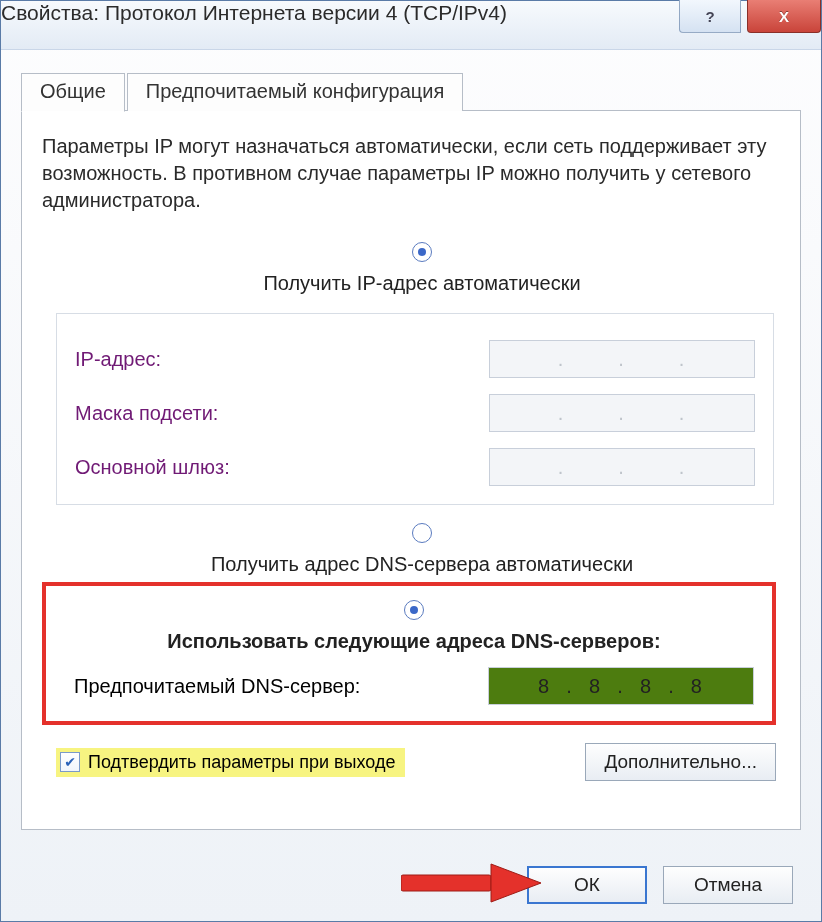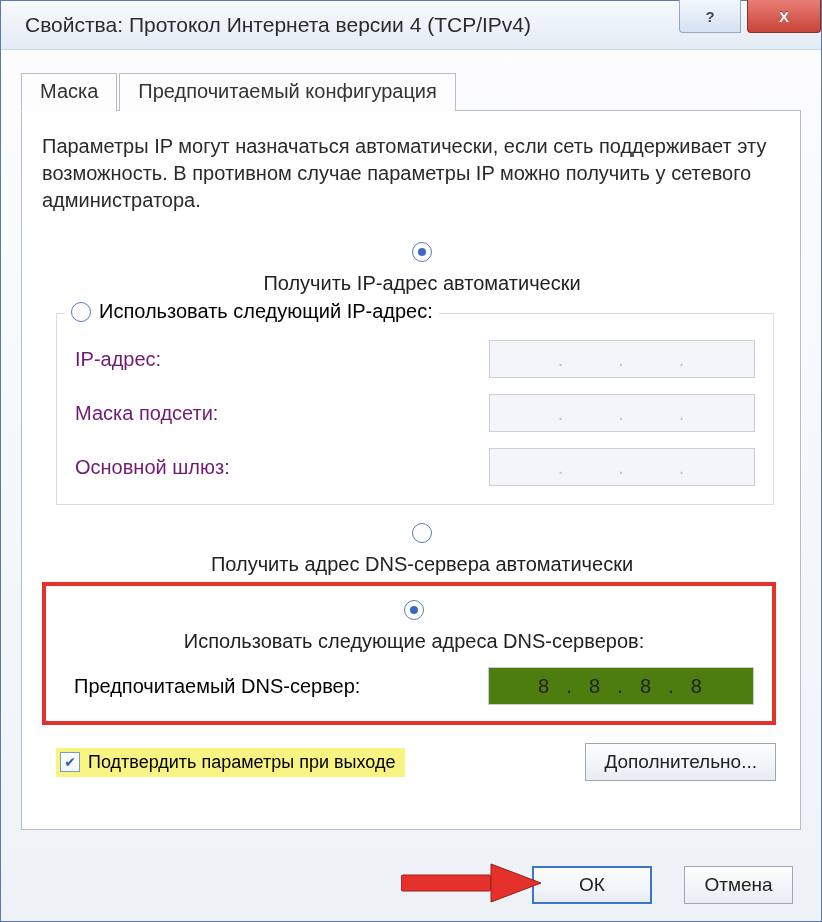--- a/index.html
+++ b/index.html
@@ -19,22 +19,21 @@
     border: 1px solid #5a7ba7;
     box-sizing: border-box;
     position: relative;
   }
   
   .titlebar {
     height: 48px;
     background: linear-gradient(#f7fafd, #e3ebf5);
     border-bottom: 1px solid #c9d6e8;
     display: flex;
-    align-items: center;
-    padding: 0 8px 0 24px;
+    padding: 0 8px 0 0;
     position: relative;
   }
   .title-text {
     color: #2b2b2b;
     font-size: 21px;
     white-space: nowrap;
   }
   .win-controls {
     position: absolute;
     right: 0;
@@ -178,21 +177,21 @@
   }
   .ip-input.enabled {
     background: #4d7c0f;
   }
   .dns-box {
     border: 4px solid #e4312b;
     padding: 6px 18px 16px 18px;
     margin: 0 0 10px 0;
     background: #fff;
   }
-  .dns-box .radio-row { margin-left: 10px; }
+  .dns-box .radio-row { margin-left: 10px; font-weight: bold; }
   .dns-box .form-row { margin-top: 14px; margin-left: 10px; gap: 11px; }
   .validate-row {
     display: flex;
     align-items: center;
     justify-content: space-between;
     margin-top: 18px;
     margin-left: 14px;
   }
   .checkbox-wrap {
     display: inline-flex;
@@ -219,29 +218,29 @@
     background: linear-gradient(#fefefe,#e8edf3);
     border: 1px solid #9aa8b9;
     color: #222;
     cursor: pointer;
   }
   .footer {
     position: absolute;
     bottom: 18px;
     right: 28px;
     display: flex;
-    gap: 32px;
+    gap: 16px;
     align-items: center;
   }
   .ok-btn {
     width: 120px;
     border: 2px solid #3a76d0;
     background: linear-gradient(#fefefe,#e8edf3);
   }
-  .cancel-btn { width: 109px; }
+  .cancel-btn { width: 130px; }
   .arrow {
     position: absolute;
     bottom: 16px;
     left: 400px;
     width: 140px;
     height: 46px;
     pointer-events: none;
   }
   .arrow svg { width: 100%; height: 100%; }
 </style>
@@ -254,38 +253,34 @@
     <span class="title-text">Свойства: Протокол Интернета версии 4 (TCP/IPv4)</span>
     <div class="win-controls">
       <div class="win-btn win-help">?</div>
       <div class="win-btn win-close">X</div>
     </div>
   </div>
 
   <div class="client">
 
     <div class="tabstrip">
-      <div class="tab active">Маска</div>
+      <div class="tab active">Общие</div>
       <div class="tab">Предпочитаемый конфигурация</div>
     </div>
 
     <div class="tabpanel">
 
       <div class="desc">Параметры IP могут назначаться автоматически, если сеть поддерживает эту возможность. В противном случае параметры IP можно получить у сетевого администратора.</div>
 
       <div class="radio-row">
         <span class="radio selected"></span>
         <span>Получить IP-адрес автоматически</span>
       </div>
 
       <div class="groupbox" style="margin-top:18px;">
-        <div class="group-legend">
-          <span class="radio"></span>
-          <span>Использовать следующий IP-адрес:</span>
-        </div>
         <div class="form-row">
           <span class="form-label disabled">IP-адрес:</span>
           <input class="ip-input disabled" disabled="" value=".       .       ." style="">
         </div>
         <div class="form-row">
           <span class="form-label disabled">Маска подсети:</span>
           <input class="ip-input disabled" disabled="" value=".       .       ." style="">
         </div>
         <div class="form-row">
           <span class="form-label disabled">Основной шлюз:</span>

